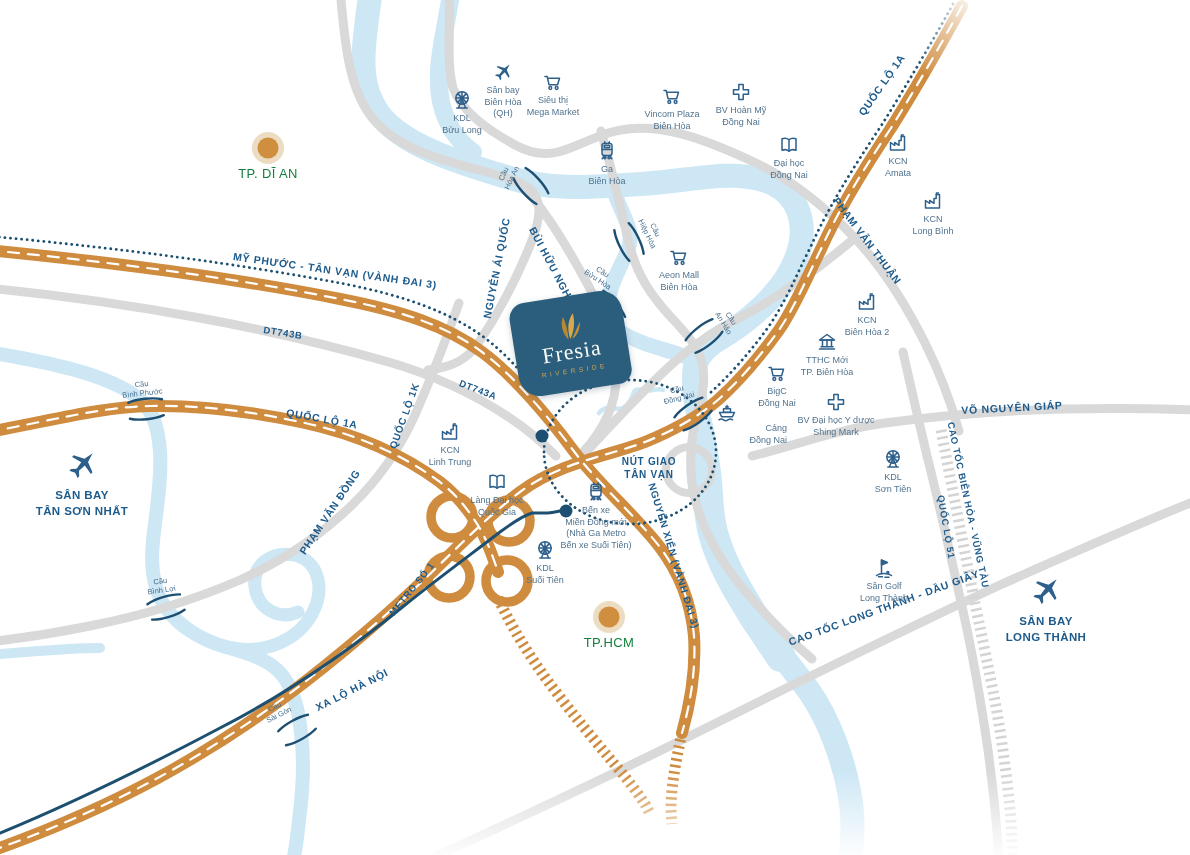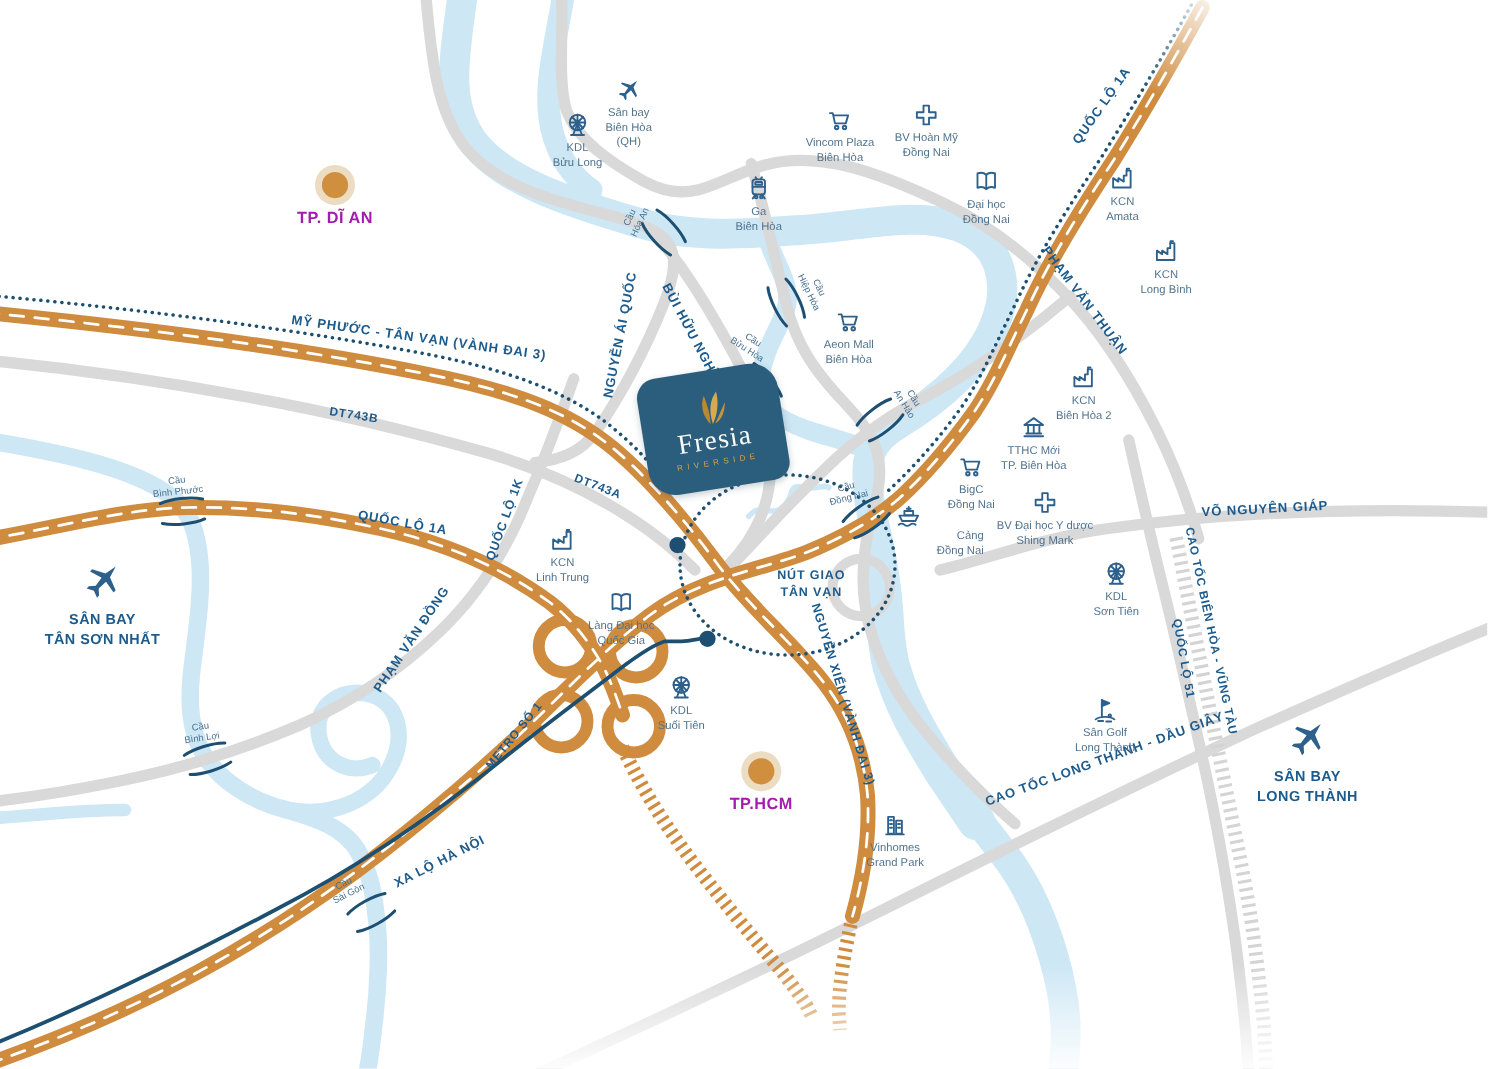--- a/index.html
+++ b/index.html
@@ -11,21 +11,21 @@
   .poi{position:absolute;transform:translate(-50%,0);text-align:center;width:120px;}
   .poi .ic{display:block;margin:0 auto;}
   .poi .lb{margin-top:1px;font-size:9px;line-height:1.3;color:#50738f;white-space:pre-line;}
   
   .city{position:absolute;}
   .city .halo{position:absolute;left:0;top:0;width:32px;height:32px;border-radius:50%;
               background:#ecdcc1;transform:translate(-50%,-50%);}
   .city .dot{position:absolute;left:0;top:0;width:21px;height:21px;border-radius:50%;
              background:#d08e3f;transform:translate(-50%,-50%);}
   .city .lb{position:absolute;left:0;top:18px;transform:translate(-50%,0);
-            font-weight:bold;font-size:13px;color:#a21caf;white-space:nowrap;letter-spacing:.4px;}
+            font-weight:normal;font-size:13px;color:#15803d;white-space:nowrap;letter-spacing:.4px;}
   
   .apt{position:absolute;transform:translate(-50%,0);text-align:center;width:160px;}
   .apt .lb{margin-top:0;font-weight:bold;font-size:11.5px;line-height:1.35;color:#1d5b8c;
            white-space:pre-line;letter-spacing:.4px;}
   
   .rl{position:absolute;font-weight:bold;color:#1d5b8c;white-space:pre-line;text-align:center;
       letter-spacing:.7px;line-height:1.25;}
   
   .bl{position:absolute;font-size:7.5px;line-height:1.25;color:#48708f;white-space:pre-line;
       text-align:center;}
@@ -214,20 +214,31 @@
 Bửu Long</div>
       </div>
       <div class="poi" style="left: 503px; top: 60px;">
         <svg class="ic" width="24" height="24" viewBox="0 0 24 24">
           <path d="M12,2 L13.5,8 L20,11 L20,12.5 L13.5,11 L13,16 L15.5,18.5 L15.5,20 L12,18.5 L8.5,20 L8.5,18.5 L11,16 L10.5,11 L4,12.5 L4,11 L10.5,8 Z" fill="#2e608c" transform="rotate(42 12 12)"></path>
         </svg>
         <div class="lb">Sân bay
 Biên Hòa
 (QH)</div>
       </div>
+      <div class="poi" style="left: 553px; top: 70px;">
+        <svg class="ic" width="24" height="24" viewBox="0 0 24 24">
+          <g fill="none" stroke="#2e608c" stroke-width="1.5" stroke-linecap="round" stroke-linejoin="round">
+            <path d="M4,6.5 h2.2 l1.8,8.2 h8.6 l1.9,-6.4 H7.2"></path>
+            <circle cx="9.3" cy="18" r="1.4"></circle>
+            <circle cx="15.6" cy="18" r="1.4"></circle>
+          </g>
+        </svg>
+        <div class="lb">Siêu thị
+Mega Market</div>
+      </div>
       <div class="poi" style="left: 672px; top: 84px;">
         <svg class="ic" width="24" height="24" viewBox="0 0 24 24">
           <g fill="none" stroke="#2e608c" stroke-width="1.5" stroke-linecap="round" stroke-linejoin="round">
             <path d="M4,6.5 h2.2 l1.8,8.2 h8.6 l1.9,-6.4 H7.2"></path>
             <circle cx="9.3" cy="18" r="1.4"></circle>
             <circle cx="15.6" cy="18" r="1.4"></circle>
           </g>
         </svg>
         <div class="lb">Vincom Plaza
 Biên Hòa</div>
@@ -356,20 +367,36 @@
       <div class="poi" style="left: 497px; top: 470px; text-align: center;">
         <svg class="ic" width="24" height="24" viewBox="0 0 24 24">
           <g fill="none" stroke="#2e608c" stroke-width="1.5" stroke-linecap="round" stroke-linejoin="round">
             <path d="M12,6.8 C10.2,5.2 7.2,5 5,5.8 V17.2 C7.2,16.4 10.2,16.6 12,18.2 C13.8,16.6 16.8,16.4 19,17.2 V5.8 C16.8,5 13.8,5.2 12,6.8 Z"></path>
             <path d="M12,6.8 V18.2"></path>
           </g>
         </svg>
         <div class="lb">Làng Đại học
 Quốc Gia</div>
       </div>
+      <div class="poi" style="left: 596px; top: 480px;">
+        <svg class="ic" width="24" height="24" viewBox="0 0 24 24">
+          <g fill="none" stroke="#2e608c" stroke-width="1.5" stroke-linecap="round" stroke-linejoin="round">
+            <rect x="7" y="4.5" width="10" height="12" rx="2.2"></rect>
+            <path d="M7,10.5 h10"></path>
+            <rect x="9.2" y="6.6" width="5.6" height="2.2" rx="0.5"></rect>
+            <circle cx="9.9" cy="18.6" r="1.1"></circle>
+            <circle cx="14.1" cy="18.6" r="1.1"></circle>
+            <path d="M9.5,16.5 l-2.3,3.3 M14.5,16.5 l2.3,3.3 M10.5,4.5 L9.5,2.8 M13.5,4.5 L14.5,2.8"></path>
+          </g>
+        </svg>
+        <div class="lb">Bến xe
+Miền Đông mới
+(Nhà Ga Metro
+Bến xe Suối Tiên)</div>
+      </div>
       <div class="poi" style="left: 545px; top: 538px;">
         <svg class="ic" width="24" height="24" viewBox="0 0 24 24">
           <g fill="none" stroke="#2e608c" stroke-width="1.5" stroke-linecap="round" stroke-linejoin="round">
             <circle cx="12" cy="10" r="6.2"></circle>
             <path d="M12,3.8 V16.2 M5.8,10 H18.2 M7.6,5.6 L16.4,14.4 M16.4,5.6 L7.6,14.4"></path>
             <circle cx="12" cy="10" r="1.5" fill="#2e608c"></circle>
             <path d="M12,11 L8.4,20 M12,11 L15.6,20 M6.8,20 H17.2"></path>
           </g>
         </svg>
         <div class="lb">KDL
@@ -392,31 +419,20 @@
           <g fill="none" stroke="#2e608c" stroke-width="1.5" stroke-linecap="round" stroke-linejoin="round">
             <path d="M9.5,4 V17.5"></path>
             <path d="M9.5,4 L15.5,6.5 L9.5,9 Z" fill="#2e608c"></path>
             <path d="M4.5,19.5 C8,16.8 16,16.8 19.5,19.5"></path>
             <circle cx="15.8" cy="16.6" r="1"></circle>
             <path d="M6.5,20.8 h4 M13,21.2 h4"></path>
           </g>
         </svg>
         <div class="lb">Sân Golf
 Long Thành</div>
-      </div>
-      <div class="poi" style="left: 716px; top: 648px;">
-        <svg class="ic" width="24" height="24" viewBox="0 0 24 24">
-          <g fill="none" stroke="#2e608c" stroke-width="1.5" stroke-linecap="round" stroke-linejoin="round">
-            <rect x="6.5" y="5.5" width="4.6" height="13.5"></rect>
-            <rect x="12.9" y="8.5" width="4.6" height="10.5"></rect>
-            <path d="M8,8.2 h1.6 M8,11.2 h1.6 M8,14.2 h1.6 M14.4,11.2 h1.6 M14.4,14.2 h1.6 M5,19.5 h14"></path>
-          </g>
-        </svg>
-        <div class="lb">Vinhomes
-Grand Park</div>
       </div>
     </div>
 <div id="city-layer" class="lyr">
       <div class="city" style="left: 268px; top: 148px;">
         <span class="halo"></span>
         <span class="dot"></span>
         <span class="lb">TP. DĨ AN</span>
       </div>
       <div class="city" style="left: 609px; top: 617px;">
         <span class="halo"></span>

